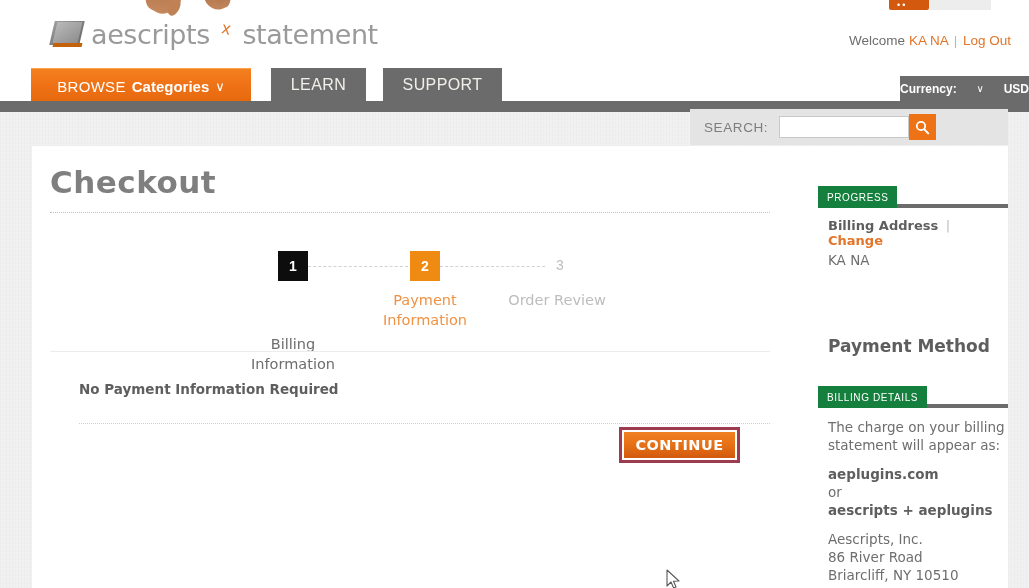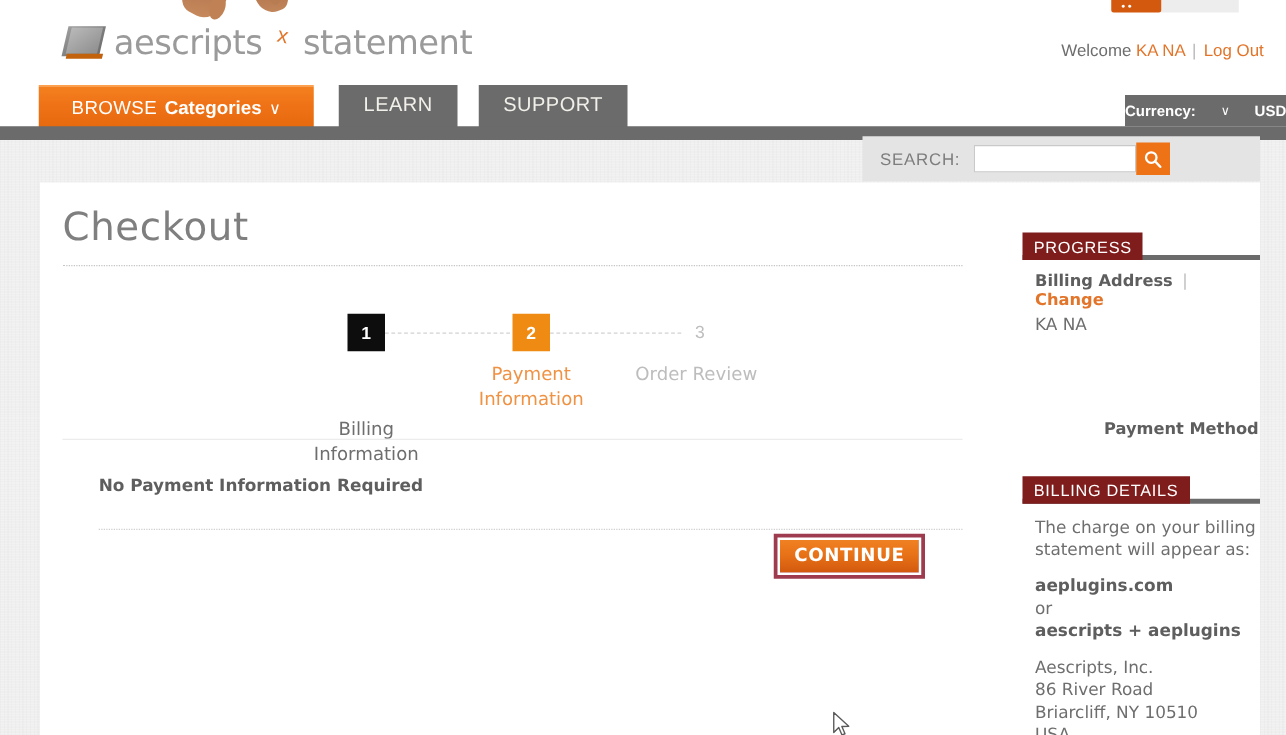--- a/index.html
+++ b/index.html
@@ -163,21 +163,21 @@
   }
 
   
   #panel {
     position: absolute; left: 32px; top: 146px; width: 976px; height: 442px;
     background: #ffffff;
   }
 
   #page-title {
     position: absolute; left: 18px; top: 18px;
-    font-size: 31px; color: #7f7f7f; font-weight: 400; letter-spacing: .5px;
+    font-size: 31px; color: #7f7f7f; font-weight: 700; letter-spacing: .5px;
     font-family: "DejaVu Sans", sans-serif;
   }
   #title-rule {
     position: absolute; left: 18px; top: 66px; width: 720px; height: 0;
     border-top: 1px dotted #c4c4c4;
   }
 
   
   #steps {
     position: absolute; left: 18px; top: 100px; width: 720px; height: 90px;
@@ -238,42 +238,41 @@
 
   
   #sidebar {
     position: absolute; left: 786px; top: 40px; width: 190px; height: 400px;
   }
   .side-head {
     position: relative; height: 22px; margin-bottom: 0;
   }
   .side-head .tab {
     position: absolute; left: 0; top: 0; height: 22px;
-    background: #7f1d1d; color: #fff; font-size: 13px;
+    background: #15803d; color: #fff; font-size: 10px;
     display: flex; align-items: center; padding: 0 9px; letter-spacing: .6px;
   }
   .side-head .bar {
     position: absolute; left: 0; top: 18px; width: 190px; height: 4px;
     background: #6b6b6b;
   }
   .side-body { padding: 10px 1px 0 10px; }
   .side-line-bold {
     font-size: 13px; color: #5e5e5e; font-weight: bold;
     font-family: "DejaVu Sans", sans-serif;
   }
   .side-line-bold .sep { color: #bcbcbc; font-weight: normal; margin: 0 3px; }
   .side-line-bold a { color: #e2752a; text-decoration: none; }
   .side-line {
     font-size: 13.5px; color: #6e6e6e; margin-top: 4px;
     font-family: "DejaVu Sans", sans-serif;
   }
   #payment-method-label {
-    font-size: 13px; color: #5e5e5e; font-weight: bold; margin-top: 68px;
-    font-family: "DejaVu Sans", sans-serif;
-    text-align: right;
+    font-size: 17px; color: #5e5e5e; font-weight: bold; margin-top: 68px;
+    font-family: "DejaVu Sans", sans-serif;
   }
   #billing-head-wrap { margin-top: 30px; }
   .bd-text {
     font-size: 13.5px; color: #6e6e6e; line-height: 18px;
     font-family: "DejaVu Sans", sans-serif;
   }
   .bd-bold {
     font-size: 13.5px; color: #5e5e5e; font-weight: bold; line-height: 18px;
     font-family: "DejaVu Sans", sans-serif;
   }

